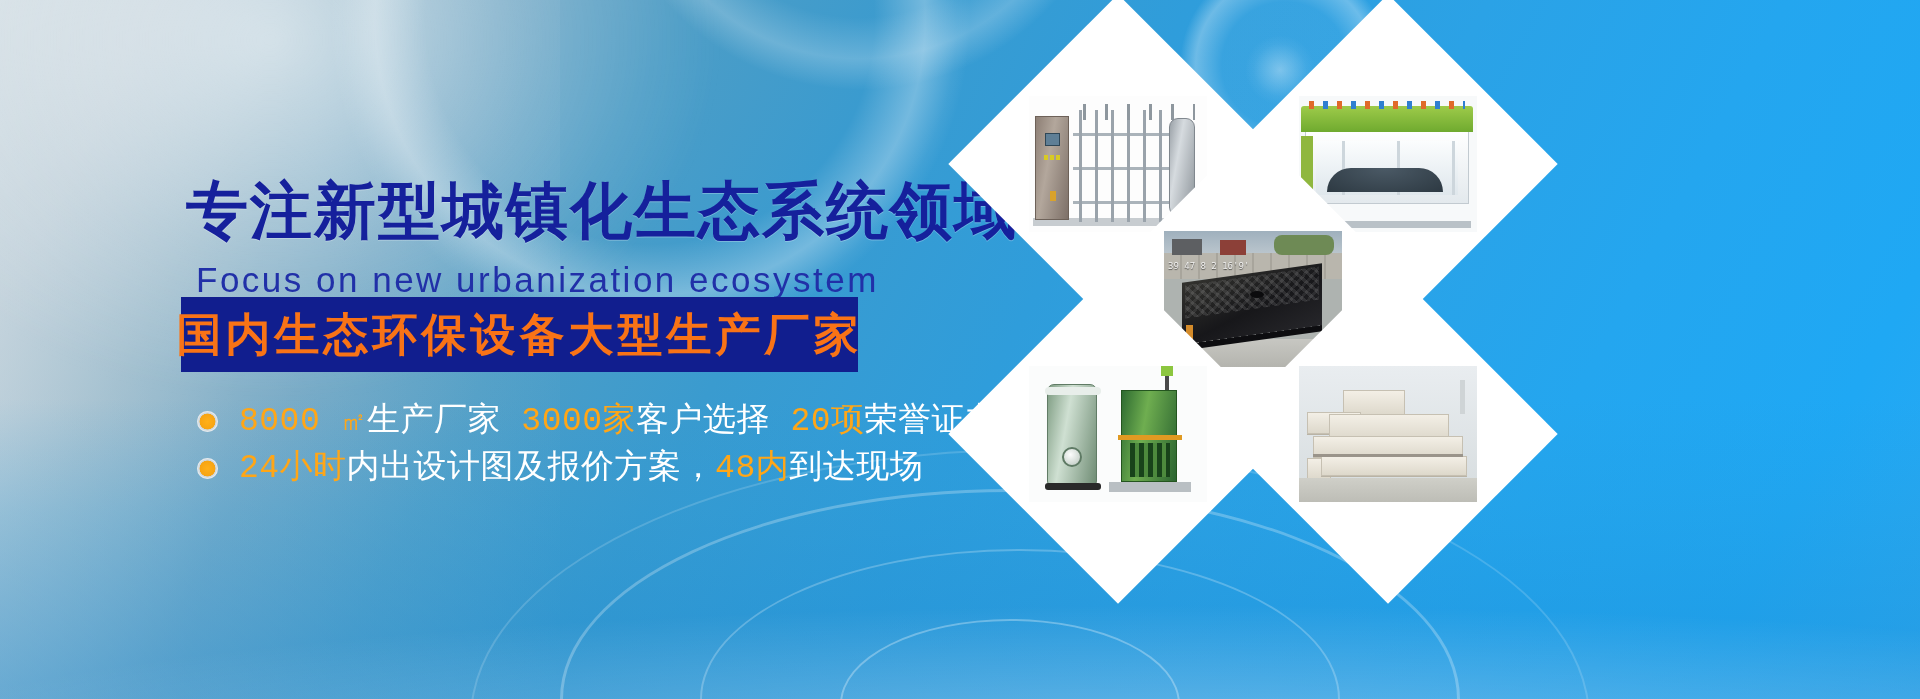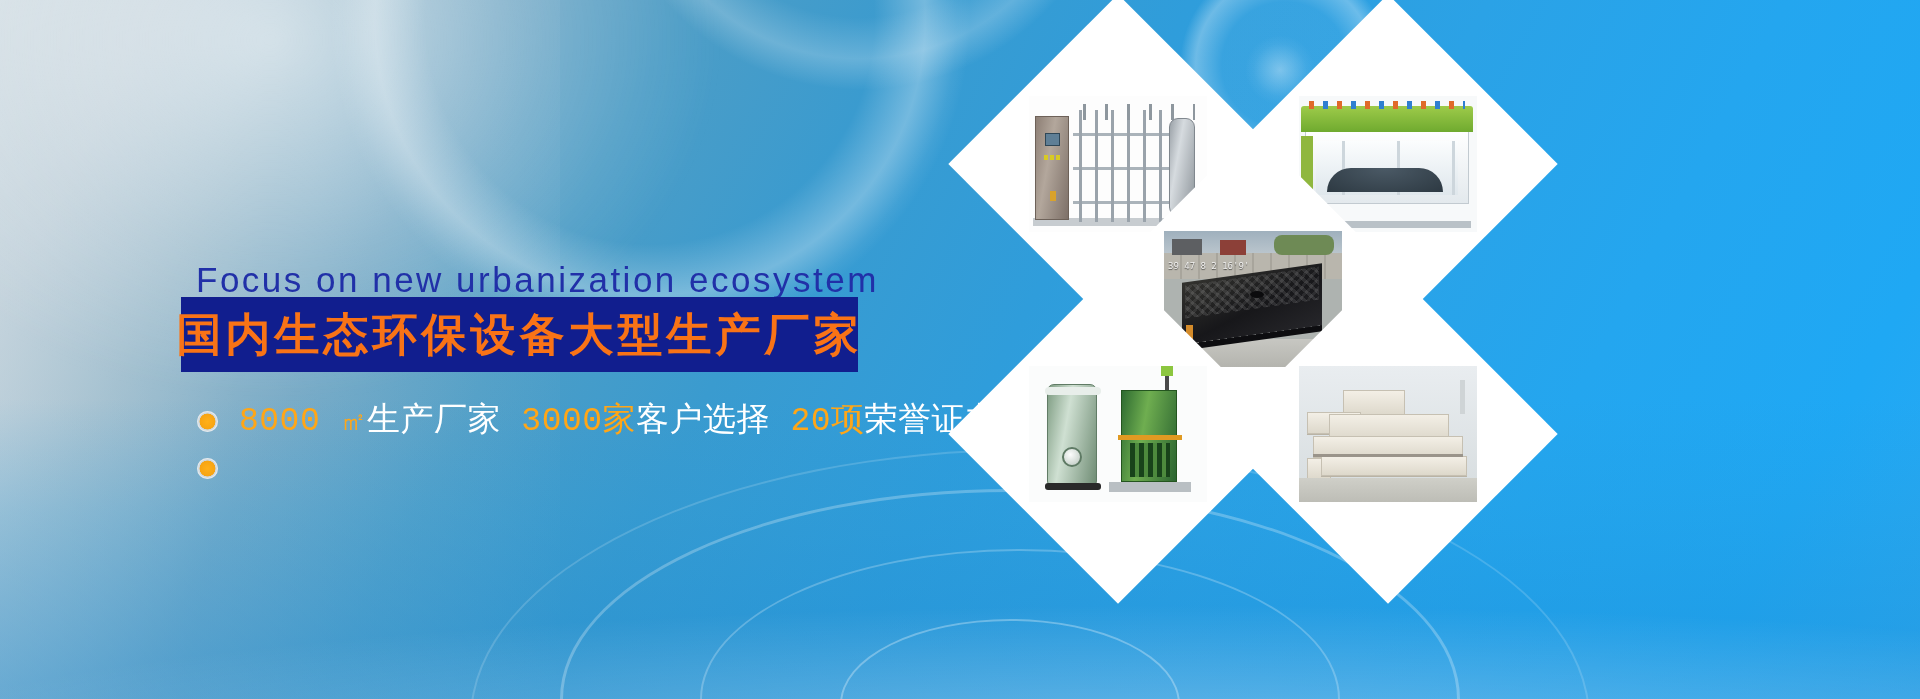--- a/index.html
+++ b/index.html
@@ -185,34 +185,36 @@
   <div class="bg-bubble bub-c"></div>
   <div class="bg-bubble bub-d"></div>
   <div class="bg-water"></div>
   <div class="ripple rp1"></div>
   <div class="ripple rp2"></div>
   <div class="ripple rp3"></div>
   <div class="ripple rp4"></div>
 
   <div class="copy">
 
+    <div class="headline">专注新型城镇化生态系统领域</div>
 
     <div class="subline">Focus on new urbanization ecosystem</div>
 
     <div class="blue-box">
       <span>国内生态环保设备大型生产厂家</span>
     </div>
 
     <div class="bullets">
       <div class="bullet-row">
         <span class="bullet-dot"></span>
         <span class="btext"><span class="hl">8000 </span><span class="hl sq">㎡</span><span class="wt">生产厂家 </span><span class="hl">3000家</span><span class="wt">客户选择 </span><span class="hl">20项</span><span class="wt">荣誉证书</span></span>
       </div>
       <div class="bullet-row">
         <span class="bullet-dot"></span>
+        <span class="btext"><span class="hl">24小时</span><span class="wt">内出设计图及报价方案，</span><span class="hl">48内</span><span class="wt">到达现场</span></span>
       </div>
     </div>
   </div>
 
   <div class="grid">
 
     <div class="dia" style="left:100px;top:0;">
       <div class="inner">
         <div class="ph ph1">
           <div class="base"></div>

